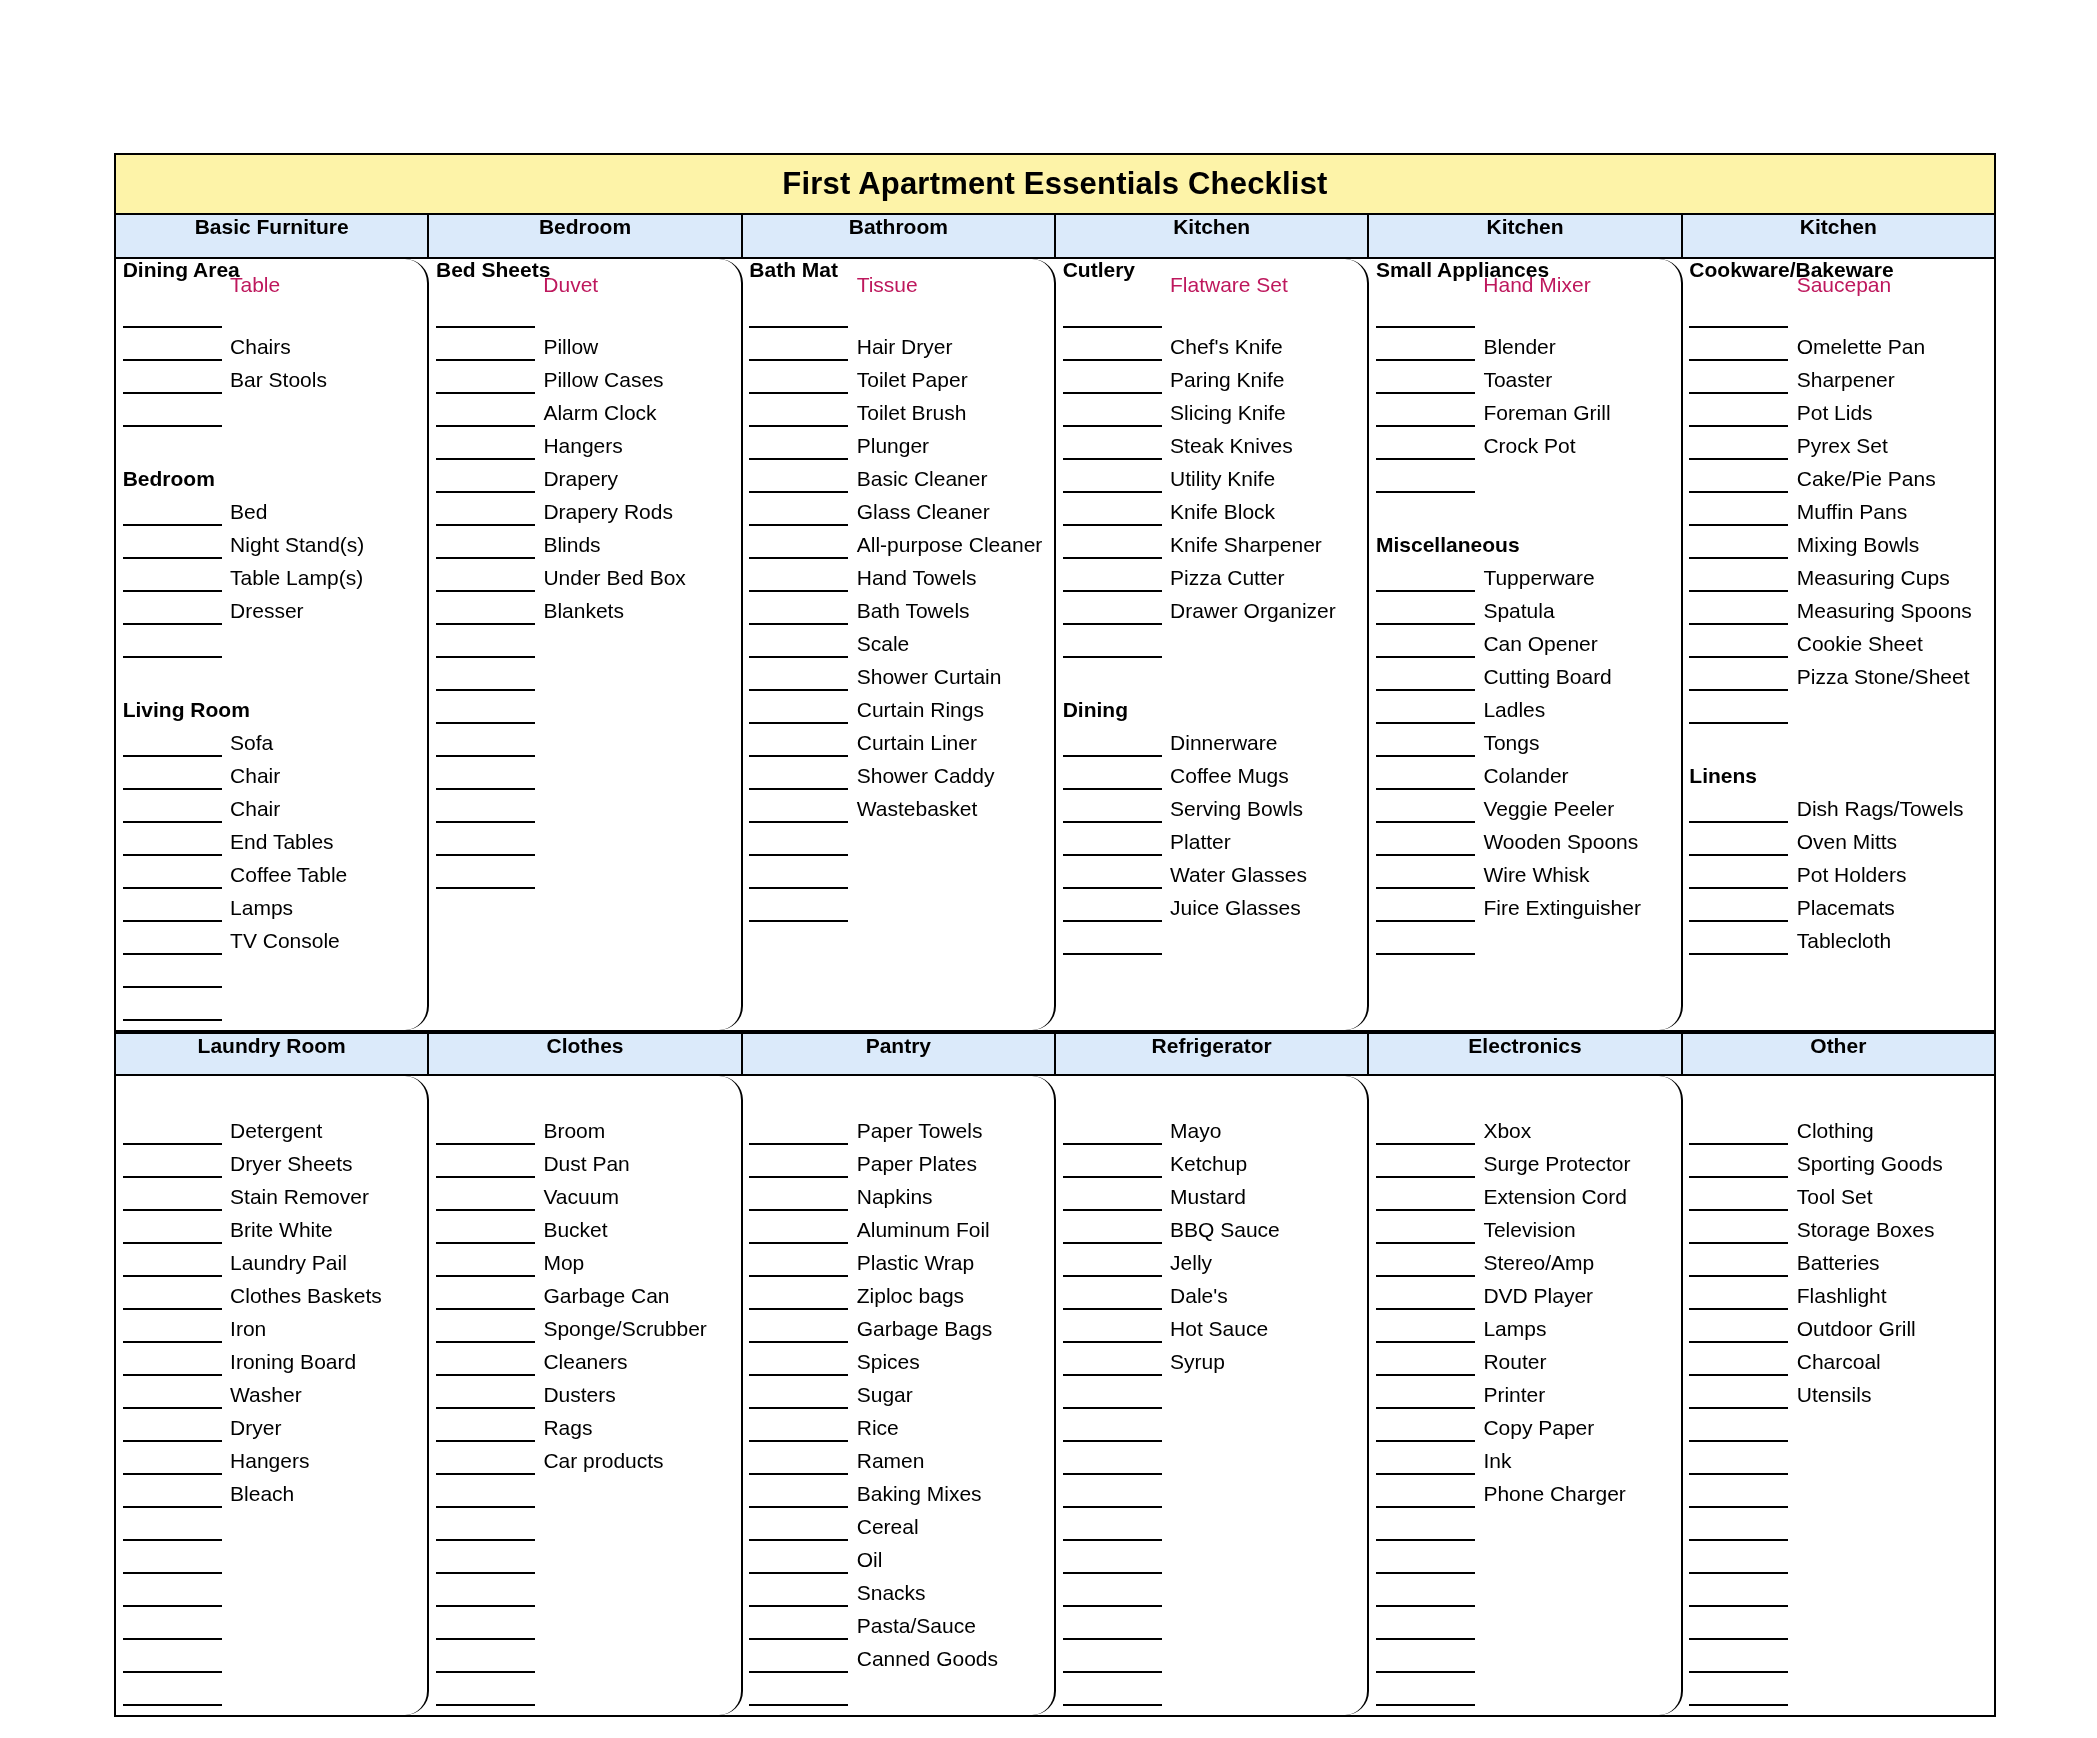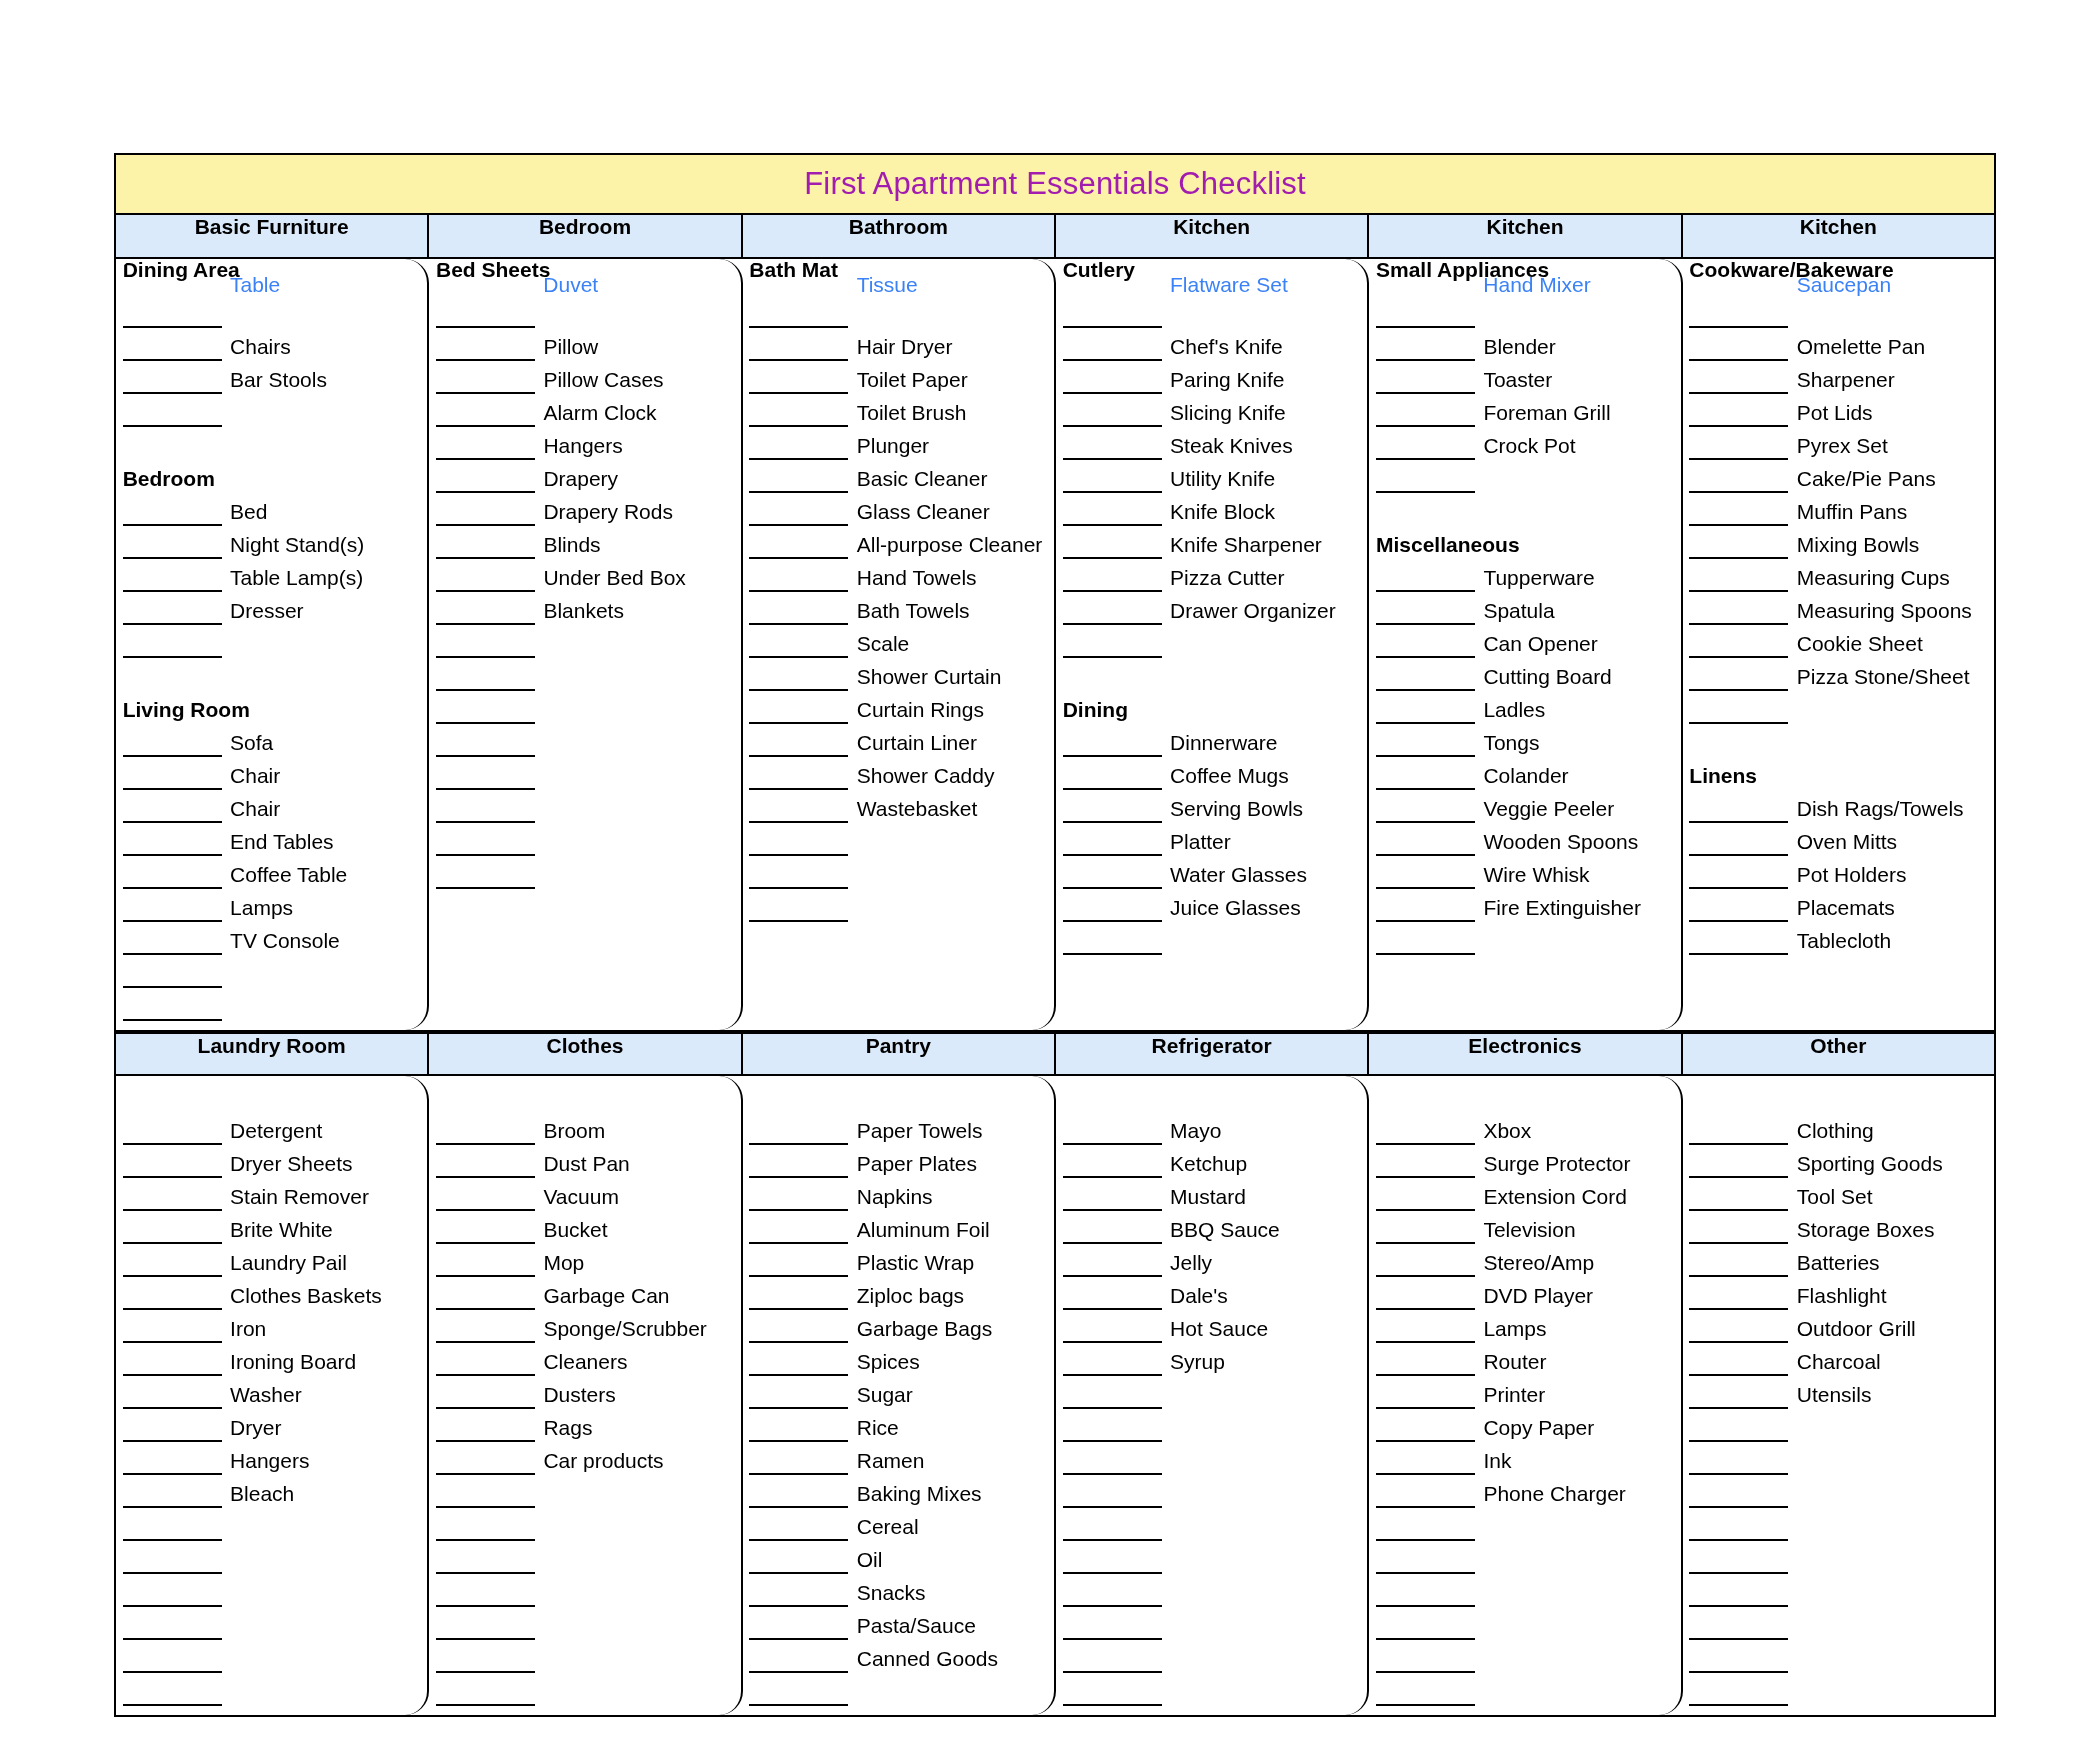--- a/index.html
+++ b/index.html
@@ -38,22 +38,22 @@
     height: 60px;
     background: #fdf3a8;
     border-bottom: 2.5px solid #000000;
     display: flex;
     align-items: center;
     justify-content: center;
     box-sizing: border-box;
   }
   .title-text {
     font-size: 31px;
-    font-weight: normal;
-    color: #a21caf;
+    font-weight: bold;
+    color: #000000;
     letter-spacing: 0.2px;
     white-space: nowrap;
   }
 
   
   .header-row {
     display: flex;
     height: 44px;
     background: #dbeafa;
     border-bottom: 2.5px solid #000000;
@@ -144,21 +144,21 @@
   .subhead.clipped .subhead-text {
     position: absolute;
     left: 6.7px;
     bottom: 11.7px;
   }
   .subhead.clipped .ghost {
     position: absolute;
     left: 114px;
     bottom: -1.7px;
     font-size: 21px;
-    color: #3b82f6;
+    color: #be185d;
     white-space: nowrap;
   }
 
   
   .gap {
     height: 33px;
   }
 </style>
 </head>
 <body>

